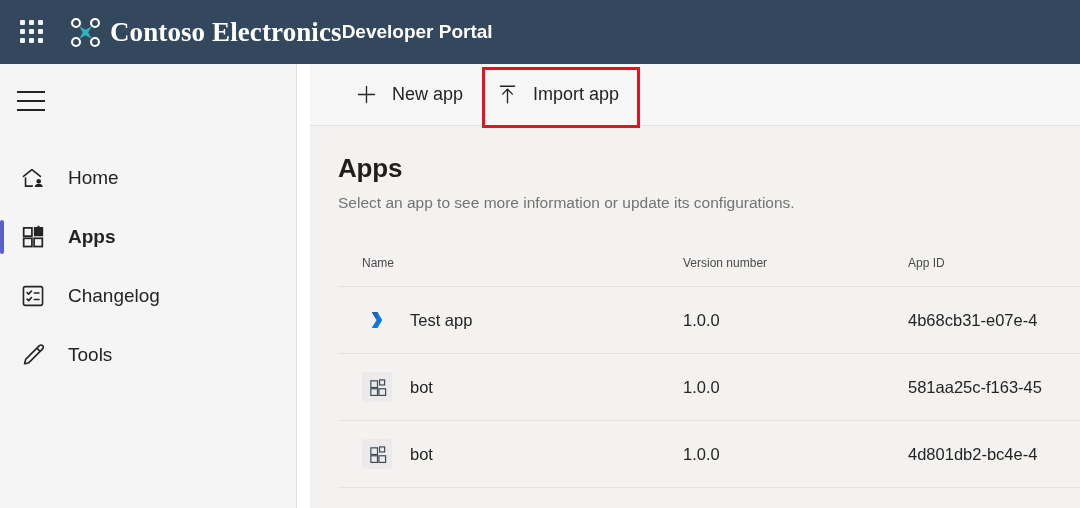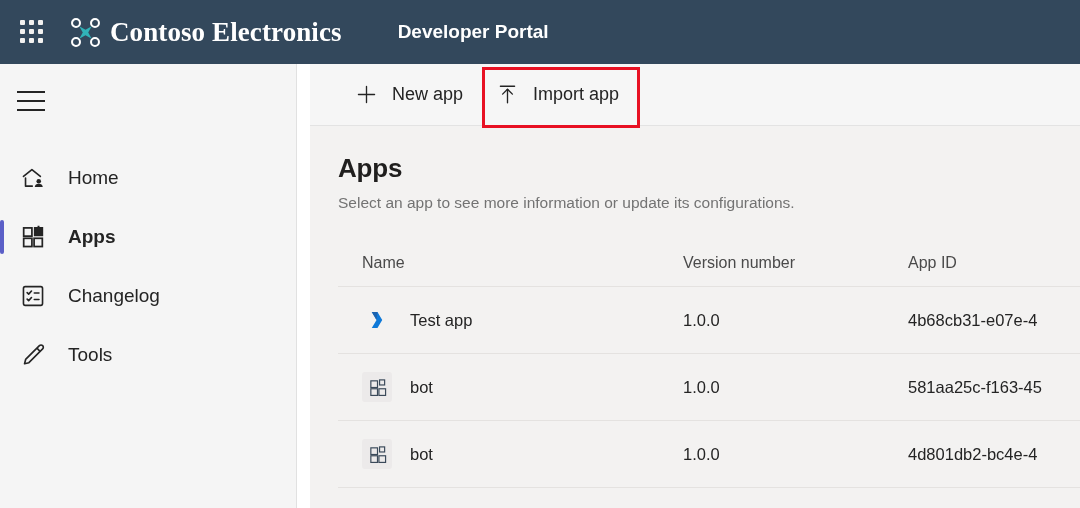--- a/index.html
+++ b/index.html
@@ -36,21 +36,20 @@
     font-family: "Liberation Serif", serif;
     font-size: 27px;
     font-weight: 700;
     letter-spacing: .1px;
     white-space: nowrap;
   }
   .portal-title {
     color: #ffffff;
     font-size: 19px;
     font-weight: 700;
-    margin-left: 56px;
     white-space: nowrap;
   }
 
   
   .sidebar {
     position: absolute; top: 64px; left: 0;
     width: 297px; height: 500px;
     background: #f5f5f5;
     border-right: 1px solid #e1e1e1;
   }
@@ -143,21 +142,21 @@
   .t-row {
     display: flex; align-items: center;
     height: 67px;
     border-bottom: 1px solid #e4e2e0;
     overflow: hidden;
   }
   .t-head {
     height: 48px;
     border-bottom: 1px solid #e4e2e0;
   }
-  .t-head .c { color: #4a4a4a; font-size: 16px; }
+  .t-head .c { color: #4a4a4a; font-size: 12px; }
   .c { font-size: 16.5px; color: #242424; white-space: nowrap; }
   .c-name { width: 345px; padding-left: 24px; display: flex; align-items: center; gap: 18px; }
   .c-ver  { width: 225px; }
   .c-id   { flex: 1; }
   .t-head .c-name { padding-left: 24px; }
 
   .row-icon {
     width: 30px; height: 30px;
     display: flex; align-items: center; justify-content: center;
     flex: none;

